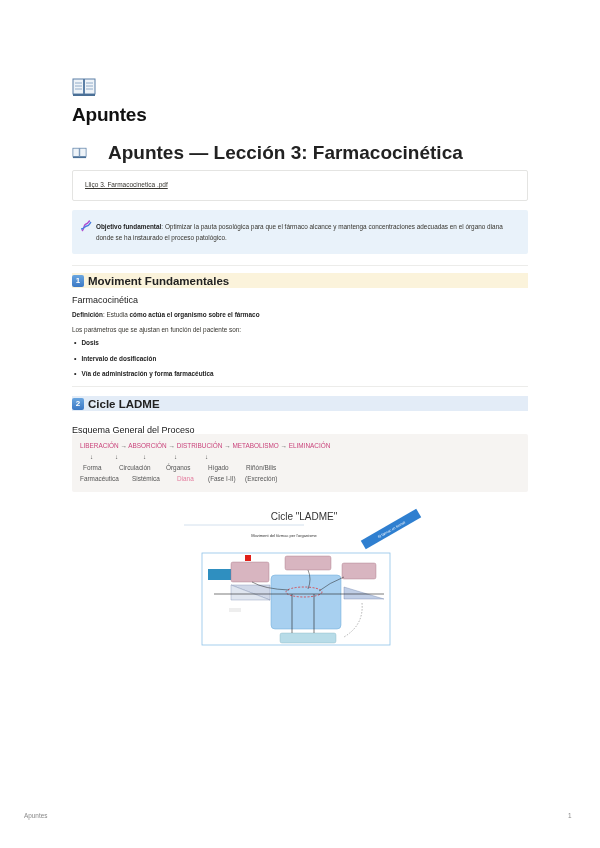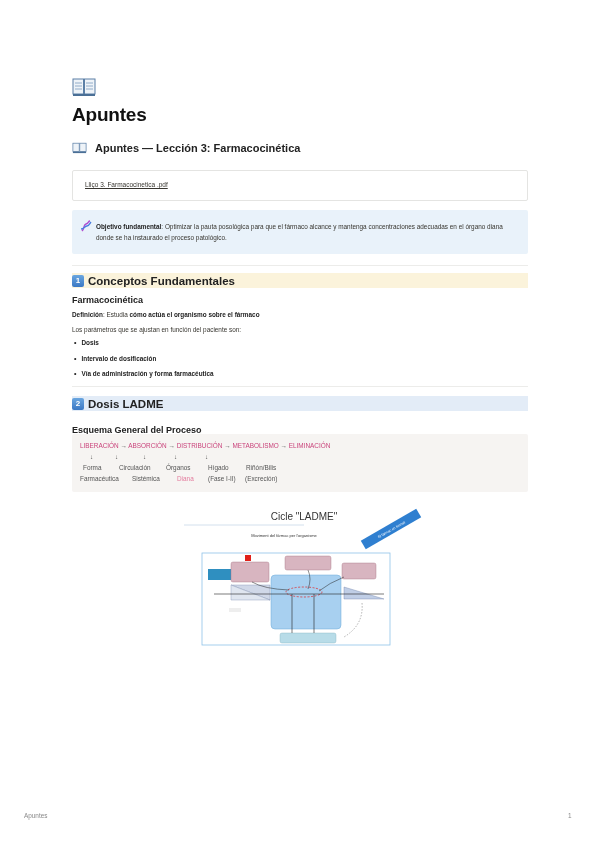--- a/index.html
+++ b/index.html
@@ -2,39 +2,39 @@
 <html><head>
 <meta charset="utf-8">
 <style>
   * { box-sizing: border-box; margin: 0; padding: 0; }
   html, body { width: 600px; height: 848px; background: #ffffff; overflow: hidden; }
   body { font-family: "Liberation Sans", sans-serif; color: #37352f; position: relative; }
   .page { position: absolute; left: 72px; top: 0; width: 456px; }
 
   .page-icon { position: absolute; top: 76px; left: 0; width: 24px; height: 22px; }
   .page-title { position: absolute; top: 104px; left: 0; font-size: 19px; font-weight: bold; color: #111; letter-spacing: -0.2px; }
-  .sub-title { position: absolute; top: 142px; left: 0; font-size: 11px; font-weight: bold; color: #222; display: flex; align-items: center; gap: 8px; }
+  .sub-title { position: absolute; top: 142px; left: 0; font-size: 19px; font-weight: bold; color: #222; display: flex; align-items: center; gap: 21px; }
   .sub-title .mini-book { width: 15px; height: 12px; }
 
   .file-box { position: absolute; top: 170px; left: 0; width: 456px; height: 31px; border: 1px solid #e4e4e2; border-radius: 2px; }
   .file-link { position: absolute; left: 12px; top: 10px; font-size: 6.5px; color: #37352f; text-decoration: underline; }
 
   .callout { position: absolute; top: 210px; left: 0; width: 456px; height: 44px; background: #e9f2fa; border-radius: 2px; }
   .callout-icon { position: absolute; left: 8px; top: 10px; width: 12px; height: 12px; }
   .callout-text { position: absolute; left: 24px; top: 11px; width: 420px; font-size: 6.4px; line-height: 11px; color: #37352f; }
   .callout-text b { font-weight: bold; color: #222; }
 
   .divider { position: absolute; left: 0; width: 456px; height: 1px; background: #ececea; }
 
   .section-h { position: absolute; left: 0; width: 456px; height: 15px; display: flex; align-items: center; gap: 4px; font-size: 11.5px; font-weight: bold; color: #222; }
   .section-h.yellow { background: #fbf3db; }
   .section-h.blue { background: #e3ecf7; }
   .num-badge { width: 12px; height: 12px; border-radius: 2px; background: linear-gradient(#6aa6e0, #3b78c4); color: #fff; font-size: 8px; font-weight: bold; display: flex; align-items: center; justify-content: center; }
 
-  .h3 { position: absolute; left: 0; font-size: 9px; font-weight: bold; color: #222; }
+  .h3 { position: absolute; left: 0; font-size: 9px; font-weight: normal; color: #222; }
   .p { position: absolute; left: 0; font-size: 6.4px; color: #37352f; }
   .p b { font-weight: bold; color: #222; }
   .bullets { position: absolute; left: 0; top: 339px; list-style: none; }
   .bullets li { font-size: 6.4px; font-weight: bold; color: #222; height: 15.5px; display: flex; align-items: flex-start; }
   .bullets li::before { content: "•"; margin: 0 5px 0 2px; font-size: 7px; line-height: 7px; }
 
   .code-block { position: absolute; top: 434px; left: 0; width: 456px; height: 58px; background: #f6f4f2; border-radius: 2px; }
   .code-line { position: absolute; left: 8px; font-size: 6.4px; white-space: pre; color: #555; font-family: "Liberation Sans", sans-serif; }
   .pink { color: #c9427a; }
   .light-pink { color: #e37b9d; }
@@ -82,38 +82,38 @@
     </svg>
     <div class="callout-text">
       <b>Objetivo fundamental</b><span>: Optimizar la pauta posológica para que el fármaco alcance y mantenga concentraciones adecuadas en el órgano diana donde se ha instaurado el proceso patológico.</span>
     </div>
   </div>
 
   <div class="divider" style="top:265px"></div>
 
   <div class="section-h yellow" style="top:273px">
     <span class="num-badge">1</span>
-    <span>Conceptos Fundamentales</span>
+    <span>Moviment Fundamentales</span>
   </div>
   <div class="h3" style="top:295px">Farmacocinética</div>
   <div class="p" style="top:311px">
     <b>Definición</b><span>: Estudia </span><b>cómo actúa el organismo sobre el fármaco</b>
   </div>
   <div class="p" style="top:326px">Los parámetros que se ajustan en función del paciente son:</div>
   <ul class="bullets">
     <li>Dosis</li>
     <li>Intervalo de dosificación</li>
     <li>Vía de administración y forma farmacéutica</li>
   </ul>
 
   <div class="divider" style="top:386px"></div>
 
   <div class="section-h blue" style="top:396px">
     <span class="num-badge">2</span>
-    <span>Dosis LADME</span>
+    <span>Cicle LADME</span>
   </div>
   <div class="h3" style="top:425px">Esquema General del Proceso</div>
 
   <div class="code-block">
     <div class="code-line" style="top:8px"><span class="pink">LIBERACIÓN</span> <span>→</span> <span class="pink">ABSORCIÓN</span> <span>→</span> <span class="pink">DISTRIBUCIÓN</span> <span>→</span> <span class="pink">METABOLISMO</span> <span>→</span> <span class="pink">ELIMINACIÓN</span></div>
     <div class="code-line" style="top:19px; left:18px; width:180px; display:flex;">
       <span style="width:25px">↓</span>
       <span style="width:28px">↓</span>
       <span style="width:31px">↓</span>
       <span style="width:31px">↓</span>

